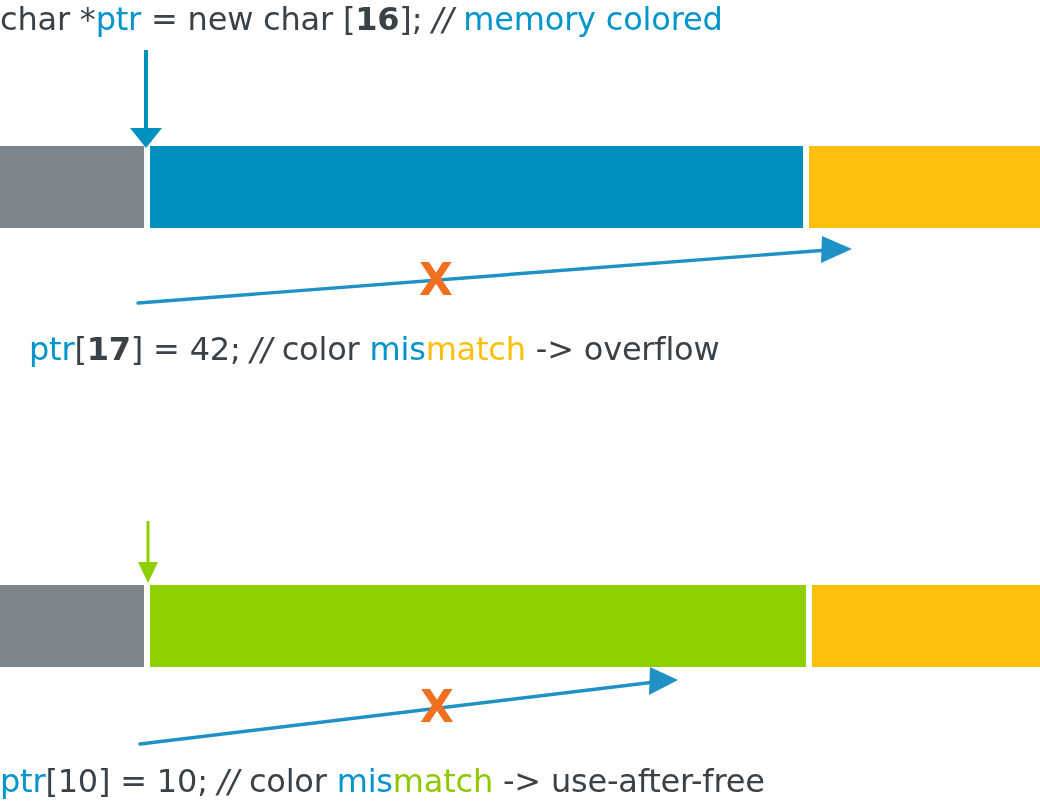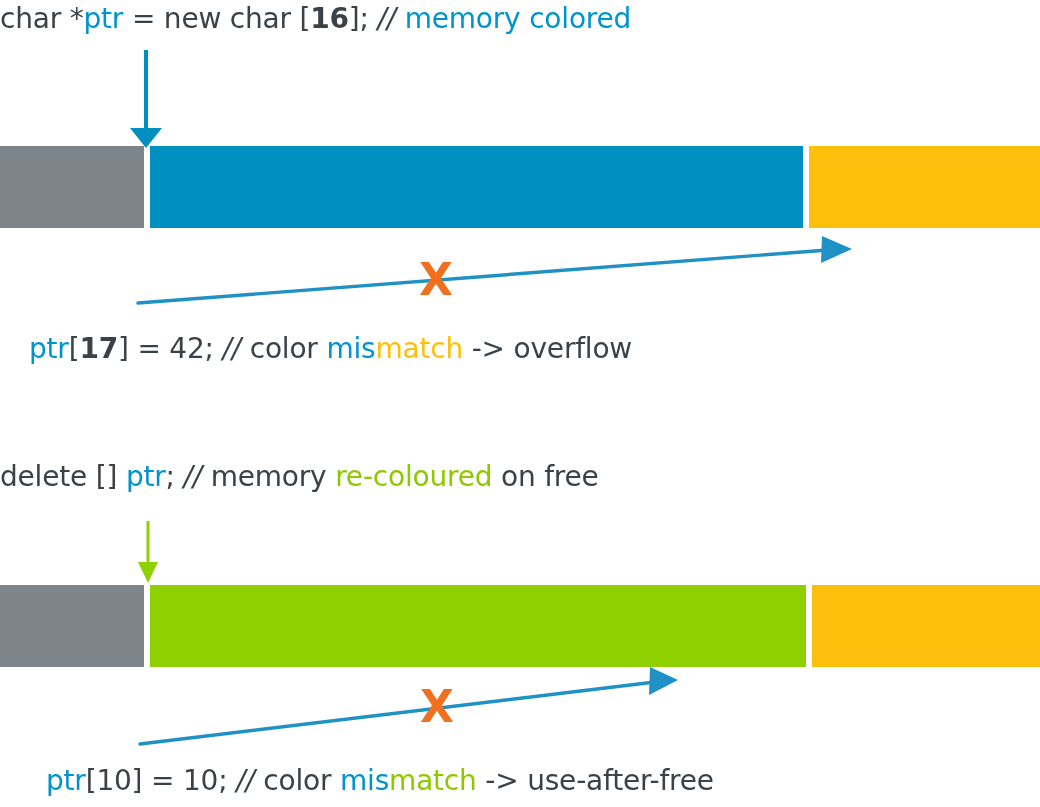--- a/index.html
+++ b/index.html
@@ -20,38 +20,38 @@
     top: 0;
     width: 1040px;
     height: 807px;
   }
 
   
   .code-line {
     position: absolute;
     left: 0;
     white-space: nowrap;
-    font-size: 28px;
+    font-size: 32px;
     line-height: 34px;
     letter-spacing: -0.2px;
     color: #3a4248;
     font-family: "DejaVu Sans", "Liberation Sans", sans-serif;
   }
   .code-line .tok { white-space: pre; }
   .t-dark  { color: #3a4248; }
   .t-blue  { color: #0094cc; }
   .t-yellow{ color: #fcc00c; }
   .t-green { color: #8ec800; }
   .t-bold  { font-weight: bold; }
   .t-slash { font-style: italic; }
 
   #line-decl   { top: 2px;   }
   #line-write  { top: 332px; margin-left: 29px; }
   #line-delete { top: 460px; }
-  #line-uaf    { top: 764px; margin-left: 46px; }
+  #line-uaf    { top: 764px; }
 
   
   .bar-row {
     position: absolute;
     left: 0;
     height: 82px;
   }
   #bar-row-alloc { top: 146px; }
   #bar-row-freed { top: 585px; }
 
@@ -96,23 +96,20 @@
   <div class="bar-row" id="bar-row-alloc">
     <div class="seg seg-gray" id="seg-alloc-left" style="background: rgb(125, 132, 138);"></div>
     <div class="seg seg-blue" id="seg-alloc-object" style="background: rgb(0, 144, 192);"></div>
     <div class="seg seg-yellow" id="seg-alloc-right" style="background: rgb(252, 192, 12);"></div>
   </div>
 
   <div class="code-line" id="line-write">
     <span class="tok t-blue">ptr</span><span class="tok t-dark">[</span><span class="tok t-dark t-bold">17</span><span class="tok t-dark">] = 42; </span><span class="tok t-dark t-slash">//</span><span class="tok t-dark"> color </span><span class="tok t-blue">mis</span><span class="tok t-yellow">match</span><span class="tok t-dark"> -&gt; overflow</span>
   </div>
 
-  <div class="code-line" id="line-delete">
-    <span class="tok t-dark">delete [] </span><span class="tok t-blue">ptr</span><span class="tok t-dark">; </span><span class="tok t-dark t-slash">//</span><span class="tok t-dark"> memory </span><span class="tok t-green">re-coloured</span><span class="tok t-dark"> on free</span>
-  </div>
 
   <div class="bar-row" id="bar-row-freed">
     <div class="seg seg-gray" id="seg-freed-left" style="background: rgb(125, 132, 138);"></div>
     <div class="seg seg-green" id="seg-freed-object" style="background: rgb(142, 208, 0);"></div>
     <div class="seg seg-yellow" id="seg-freed-right" style="background: rgb(252, 192, 12);"></div>
   </div>
 
   <div class="code-line" id="line-uaf">
     <span class="tok t-blue">ptr</span><span class="tok t-dark">[10] = 10; </span><span class="tok t-dark t-slash">//</span><span class="tok t-dark"> color </span><span class="tok t-blue">mis</span><span class="tok t-green">match</span><span class="tok t-dark"> -&gt; use-after-free</span>
   </div>

